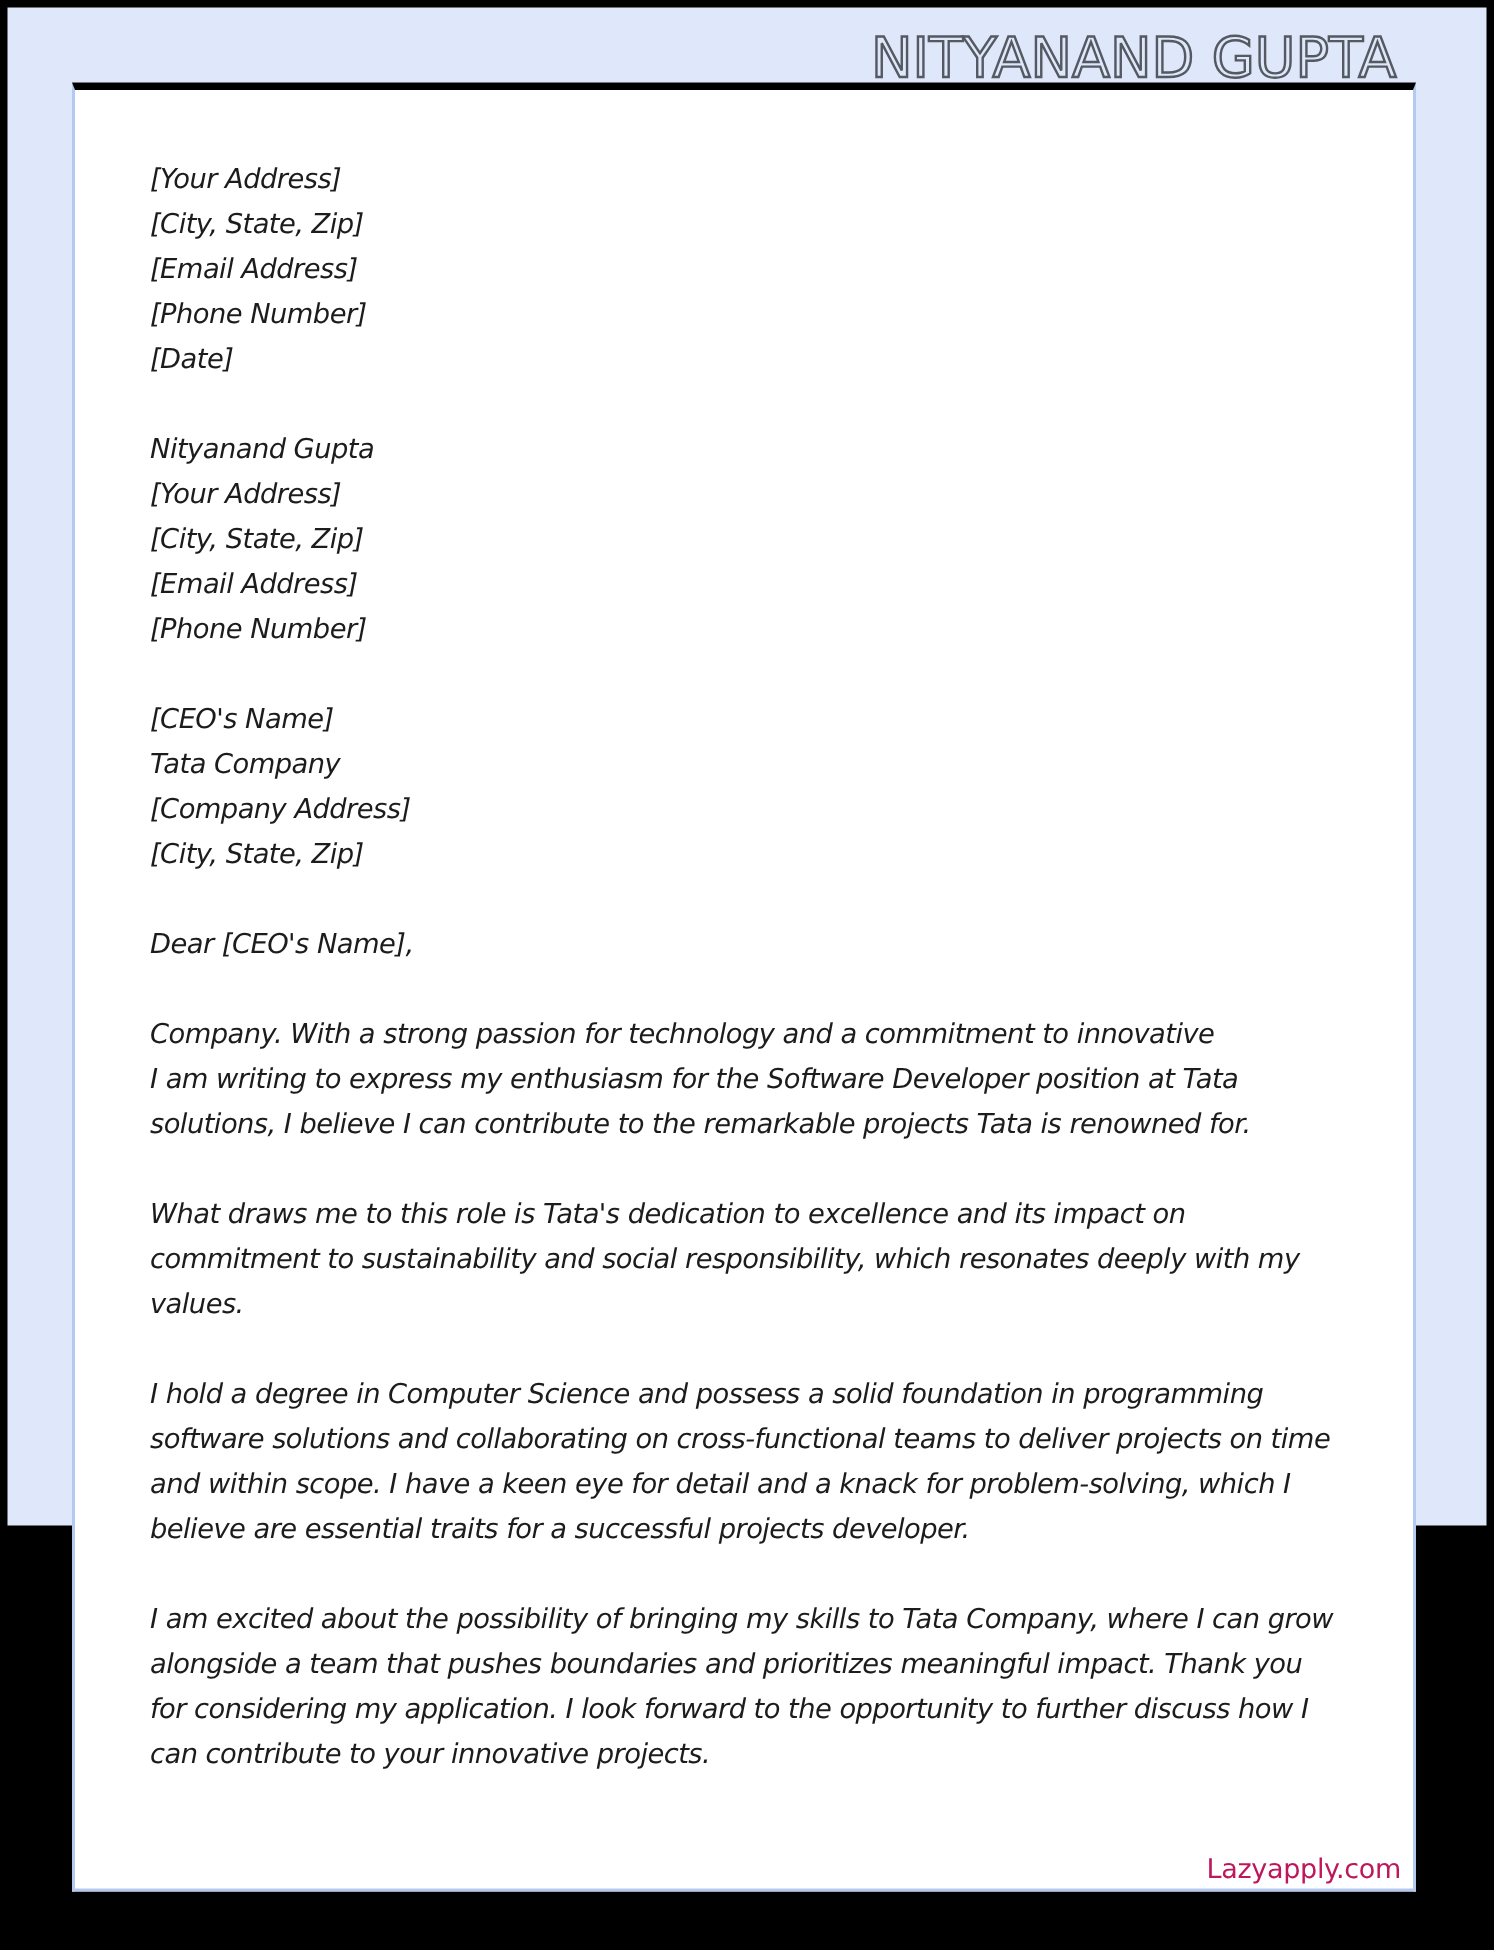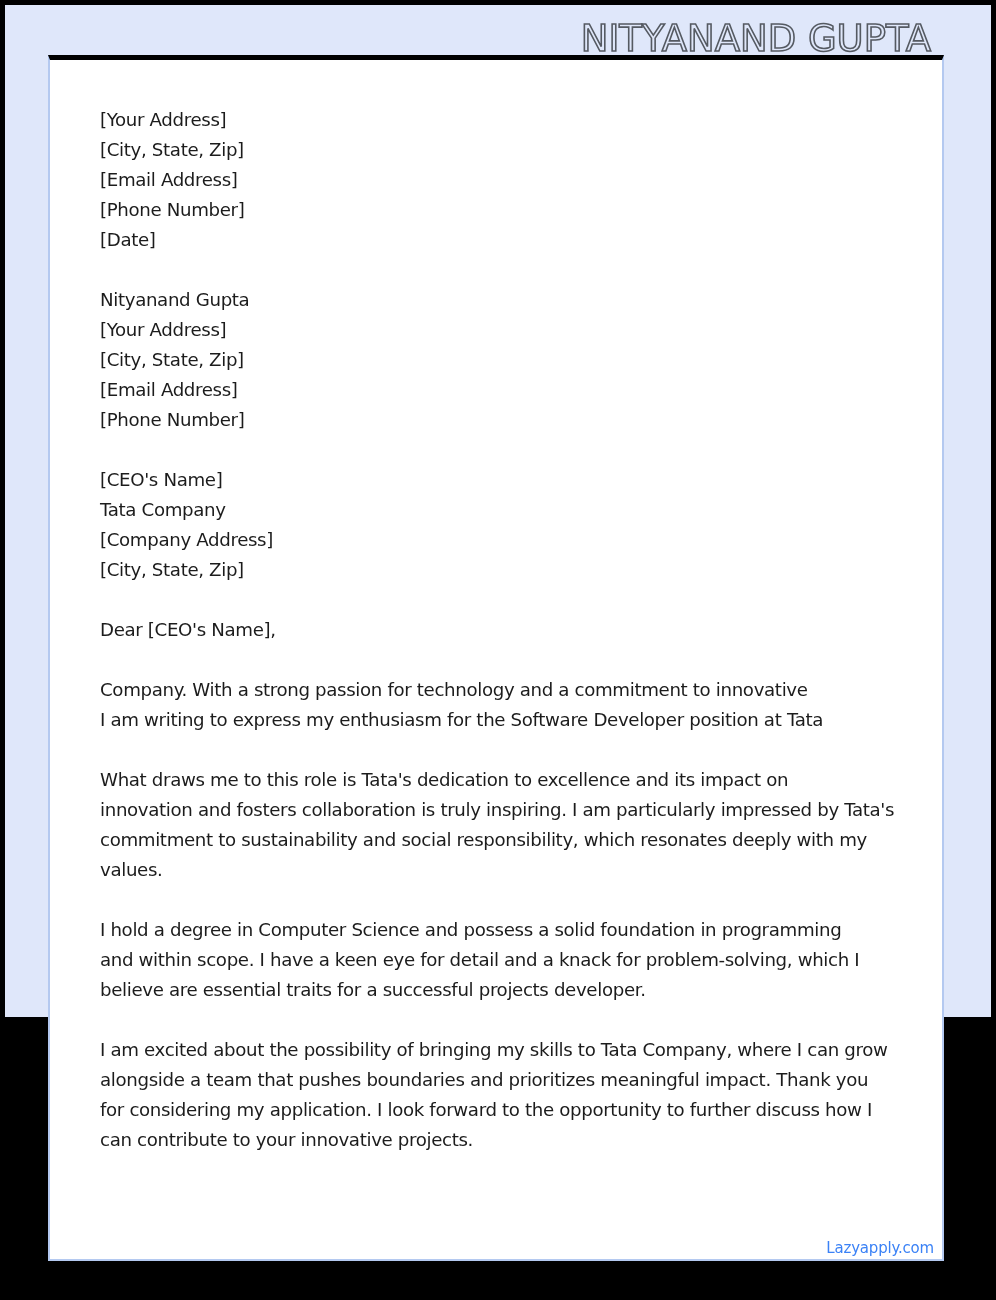--- a/index.html
+++ b/index.html
@@ -30,26 +30,26 @@
       border-top: 5px solid #000;
       box-sizing: border-box;
       overflow: hidden;
     }
     .content {
       position: absolute; left: 50px; top: 45px; width: 800px;
       font-family: "DejaVu Sans", sans-serif;
       font-size: 18.2px; line-height: 30px; color: #1c1c1c;
       letter-spacing: -0.35px;
     }
-    .line { display: block; white-space: nowrap; height: 30px; }
+    .line { display: block; white-space: nowrap; height: 30px; font-style: italic; }
     .gap { height: 30px; }
     .watermark {
       position: absolute; right: 8px; bottom: 2px;
       font-family: "DejaVu Sans", sans-serif;
-      font-size: 15px; color: #3b82f6; letter-spacing: -0.2px;
+      font-size: 18px; color: #be185d; letter-spacing: -0.2px;
     }
   </style>
 </head>
 <body>
 
 <div class="frame">
   <div class="header-name">NITYANAND GUPTA</div>
 
   <div class="page">
     <div class="content">
@@ -79,33 +79,34 @@
         <span class="line">[City, State, Zip]</span>
       </div>
       <div class="gap"></div>
 
       <span class="line">Dear [CEO's Name],</span>
       <div class="gap"></div>
 
       <div>
         <span class="line">Company. With a strong passion for technology and a commitment to innovative</span>
         <span class="line">I am writing to express my enthusiasm for the Software Developer position at Tata</span>
+        <span class="line">solutions, I believe I can contribute to the remarkable projects Tata is renowned for.</span>
       </div>
       <div class="gap"></div>
 
       <div>
         <span class="line">What draws me to this role is Tata's dedication to excellence and its impact on</span>
-        <span class="line">innovation and fosters collaboration is truly inspiring. I am particularly impressed by Tata's</span>
         <span class="line">commitment to sustainability and social responsibility, which resonates deeply with my</span>
         <span class="line">values.</span>
       </div>
       <div class="gap"></div>
 
       <div>
         <span class="line">I hold a degree in Computer Science and possess a solid foundation in programming</span>
+        <span class="line">software solutions and collaborating on cross-functional teams to deliver projects on time</span>
         <span class="line">and within scope. I have a keen eye for detail and a knack for problem-solving, which I</span>
         <span class="line">believe are essential traits for a successful projects developer.</span>
       </div>
       <div class="gap"></div>
 
       <div>
         <span class="line">I am excited about the possibility of bringing my skills to Tata Company, where I can grow</span>
         <span class="line">alongside a team that pushes boundaries and prioritizes meaningful impact. Thank you</span>
         <span class="line">for considering my application. I look forward to the opportunity to further discuss how I</span>
         <span class="line">can contribute to your innovative projects.</span>

